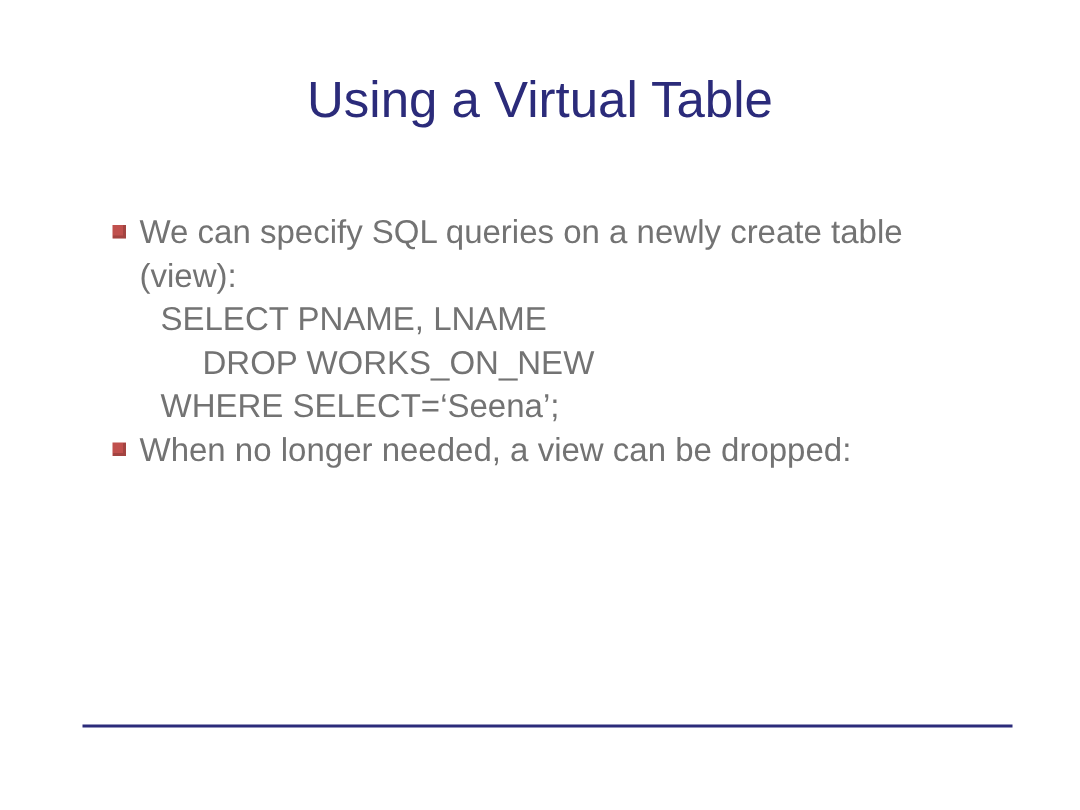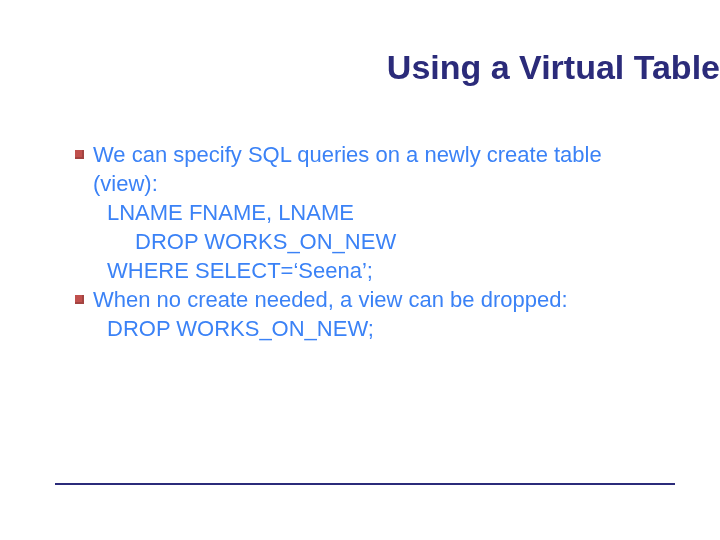--- a/index.html
+++ b/index.html
@@ -15,33 +15,33 @@
   .slide {
     position: relative;
     width: 720px;
     height: 540px;
   }
   .title {
     position: absolute;
     top: 48px;
     left: 0;
     width: 720px;
-    text-align: right;
+    text-align: center;
     font-size: 34px;
     color: #2b2b7a;
-    font-weight: 700;
+    font-weight: 400;
   }
   .content {
     position: absolute;
     top: 140px;
     left: 75px;
     width: 585px;
     font-size: 22px;
     line-height: 1.32;
-    color: #3b82f6;
+    color: #737373;
   }
   .bullet-group {
     position: relative;
     padding-left: 18px;
     margin-bottom: 0;
   }
   .bullet-group::before {
     content: "";
     position: absolute;
     left: 0;
@@ -64,26 +64,25 @@
 </head>
 <body>
 
 <div class="slide">
   <div class="title">Using a Virtual Table</div>
 
   <div class="content">
 
     <div class="bullet-group">
       <div>We can specify SQL queries on a newly create table (view):</div>
-      <div class="code-indent-1">LNAME FNAME, LNAME</div>
+      <div class="code-indent-1">SELECT PNAME, LNAME</div>
       <div class="code-indent-2">DROP WORKS_ON_NEW</div>
       <div class="code-indent-1">WHERE SELECT=‘Seena’;</div>
     </div>
 
     <div class="bullet-group">
-      <div>When no create needed, a view can be dropped:</div>
-      <div class="code-indent-1">DROP WORKS_ON_NEW;</div>
+      <div>When no longer needed, a view can be dropped:</div>
     </div>
 
   </div>
 
   <div class="hr"></div>
 </div>
 
 </body></html>

